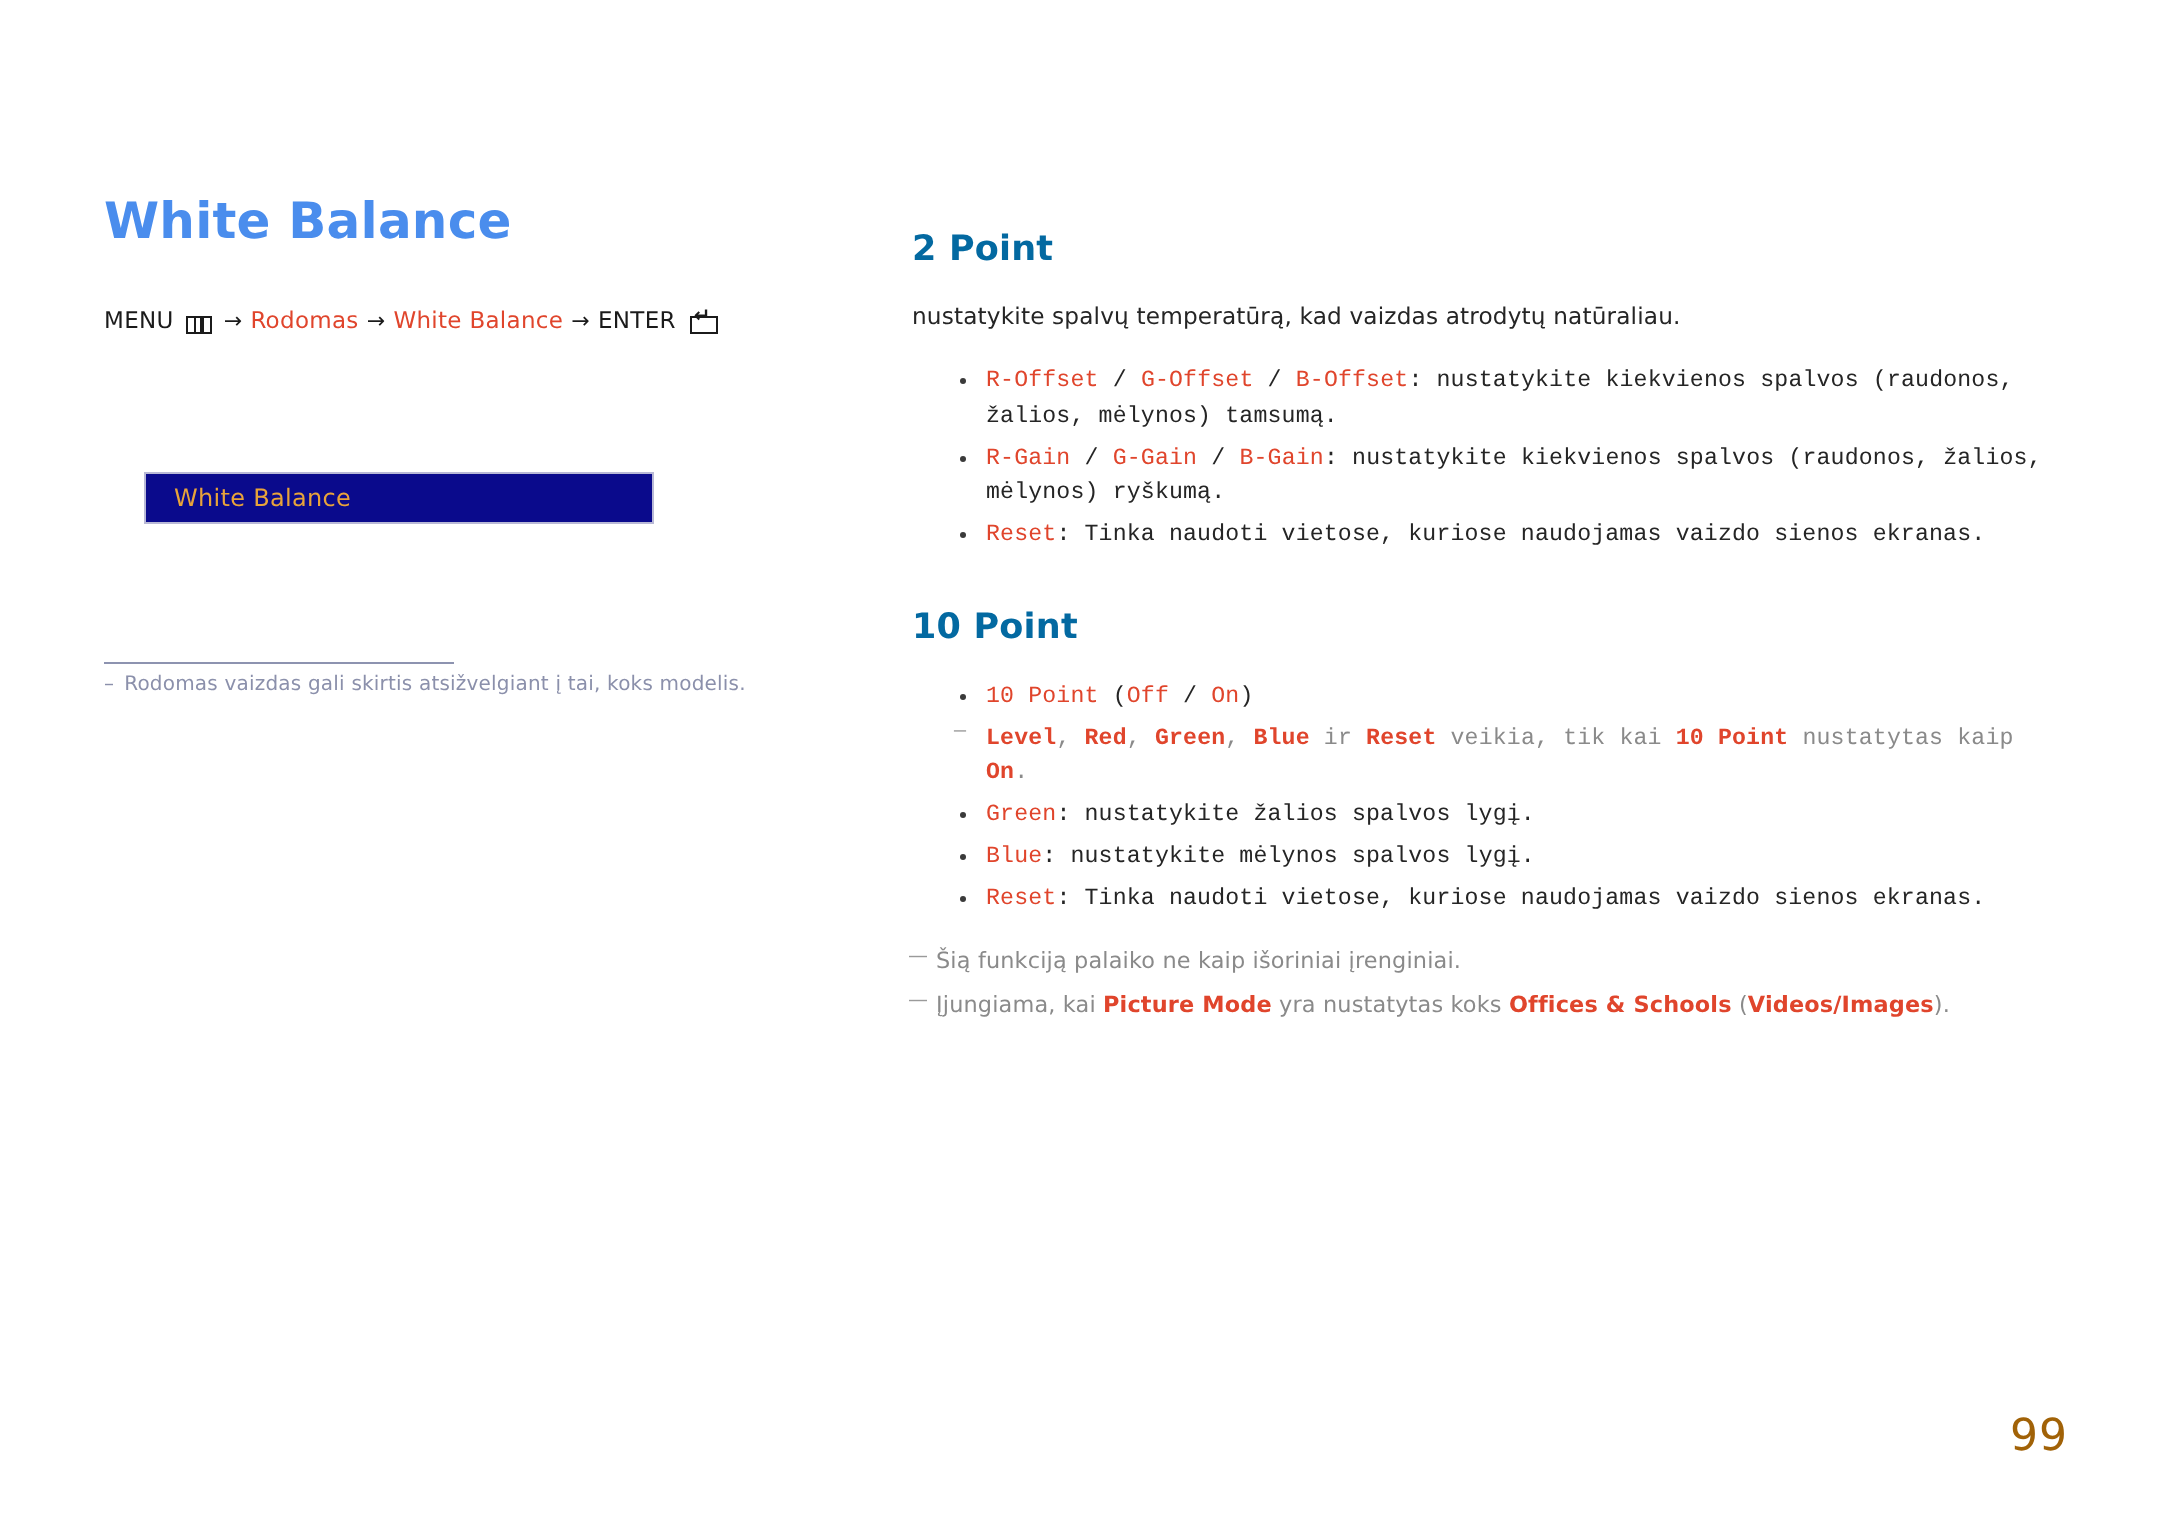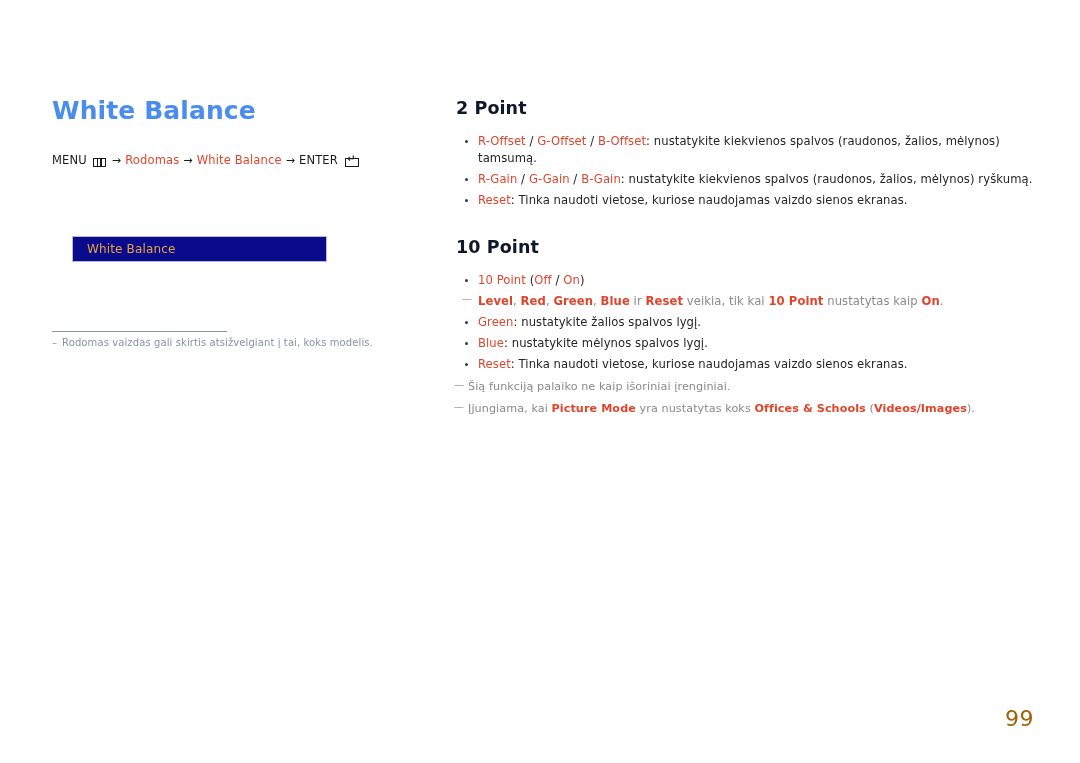--- a/index.html
+++ b/index.html
@@ -139,39 +139,40 @@
   .right-col {
     position: absolute;
     left: 456px;
     top: 98px;
     width: 586px;
   }
 
   .section-heading {
     font-size: 17.5px;
     font-weight: 600;
-    color: #0f172a;
+    color: #0369a1;
     letter-spacing: 0.1px;
-    margin: 0 0 14px 0;
+    margin: 17px 0 14px 0;
     line-height: 1.2;
   }
   .section-heading.second { margin-top: 27px; }
 
   .intro {
     font-size: 11.6px;
     color: #252525;
     line-height: 1.5;
     letter-spacing: 0.08px;
     margin: 0 0 6px 0;
   }
 
   ul.bullets {
     list-style: none;
-    margin: 0;
+    margin: 15px;
     padding: 0;
+    font-family: Liberation Mono, monospace;
   }
   ul.bullets > li {
     position: relative;
     padding-left: 22px;
     font-size: 11.6px;
     color: #252525;
     line-height: 1.5;
     letter-spacing: 0.08px;
     margin-bottom: 3.6px;
   }
@@ -266,20 +267,21 @@
   <div class="footnote-rule"></div>
 
   <div class="left-note">
     <span class="dash">–</span>
     <span>Rodomas vaizdas gali skirtis atsižvelgiant į tai, koks modelis.</span>
   </div>
 
   <div class="right-col">
     <div id="sections-host">
         <h2 class="section-heading">2 Point</h2>
+        <p class="intro">nustatykite spalvų temperatūrą, kad vaizdas atrodytų natūraliau.</p>
         <ul class="bullets">
           <li class="bullet"><span class="accent">R-Offset</span><span class="dark"> / </span><span class="accent">G-Offset</span><span class="dark"> / </span><span class="accent">B-Offset</span><span class="dark">: nustatykite kiekvienos spalvos (raudonos, žalios, mėlynos) tamsumą.</span></li>
           <li class="bullet"><span class="accent">R-Gain</span><span class="dark"> / </span><span class="accent">G-Gain</span><span class="dark"> / </span><span class="accent">B-Gain</span><span class="dark">: nustatykite kiekvienos spalvos (raudonos, žalios, mėlynos) ryškumą.</span></li>
           <li class="bullet"><span class="accent">Reset</span><span class="dark">: Tinka naudoti vietose, kuriose naudojamas vaizdo sienos ekranas.</span></li>
         </ul>
         <h2 class="section-heading second">10 Point</h2>
         <ul class="bullets">
           <li class="bullet"><span class="accent">10 Point</span><span class="dark"> (</span><span class="accent">Off</span><span class="dark"> / </span><span class="accent">On</span><span class="dark">)</span></li>
           <li class="subnote"><span class="accent-b">Level</span><span class="gray">, </span><span class="accent-b">Red</span><span class="gray">, </span><span class="accent-b">Green</span><span class="gray">, </span><span class="accent-b">Blue</span><span class="gray"> ir </span><span class="accent-b">Reset</span><span class="gray"> veikia, tik kai </span><span class="accent-b">10 Point</span><span class="gray"> nustatytas kaip </span><span class="accent-b">On</span><span class="gray">.</span></li>
           <li class="bullet"><span class="accent">Green</span><span class="dark">: nustatykite žalios spalvos lygį.</span></li>

